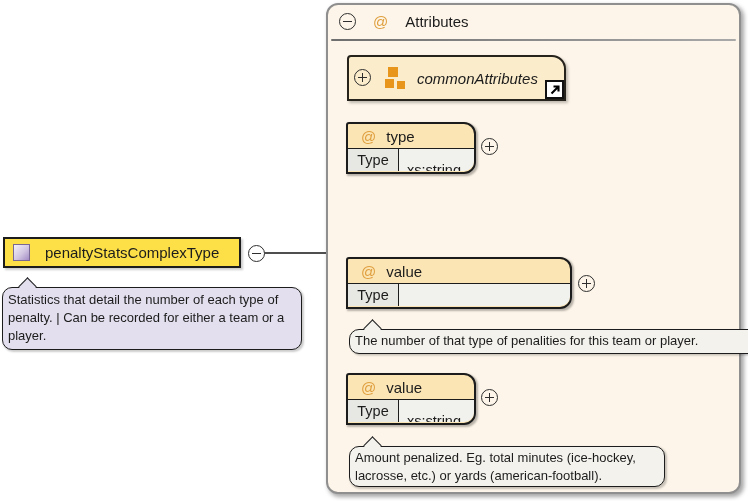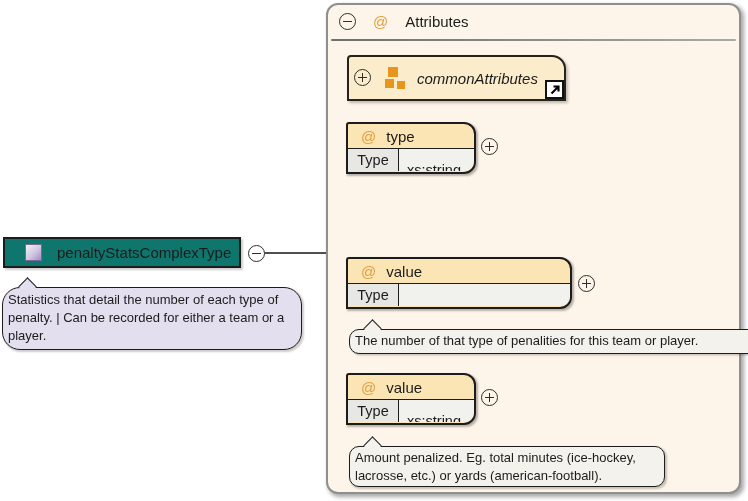--- a/index.html
+++ b/index.html
@@ -27,32 +27,32 @@
   }
   .notch {
     position: absolute; top: -8px; width: 13px; height: 13px;
     transform: rotate(45deg); background: #F3F2ED;
     border-top: 1.6px solid #1c1c1c; border-left: 1.6px solid #1c1c1c;
   }
 
   
   .root-box {
     position: absolute; left: 3px; top: 237px; width: 238px; height: 31px;
-    background: #0f766e; border: 2px solid #1c1c1c;
-    display: flex; align-items: center; padding-left: 20px; gap: 15px;
+    background: #fde047; border: 2px solid #1c1c1c;
+    display: flex; align-items: center; padding-left: 8px; gap: 15px;
     font-size: 15px; box-shadow: 1.5px 1.5px 2px rgba(0,0,0,0.2);
   }
   .ct-icon {
     width: 17px; height: 17px; flex: 0 0 auto;
     border: 1px solid #7A6894;
     background: linear-gradient(135deg, #F4F1F8 0%, #D2C6E2 55%, #A28BC4 100%);
   }
   .root-annotation {
     position: absolute; left: 2px; top: 287px; width: 300px; min-height: 58px;
-    background: #E3DFEE; border: 1.5px solid #1c1c1c; border-radius: 18px;
+    background: #E3DFEE; border: 1.5px solid #1c1c1c; border-radius: 10px;
     font-size: 13px; line-height: 18px; padding: 3px 4px 4px 5px;
     box-shadow: 1.5px 1.5px 2px rgba(0,0,0,0.2);
   }
   .root-annotation .notch { background: #E3DFEE; }
 
   .connector { position: absolute; left: 264px; top: 252px; width: 62px; height: 2px; background: #4f4f4f; }
 
   
   .panel {
     position: absolute; left: 326px; top: 3px; width: 415px; height: 491px;

